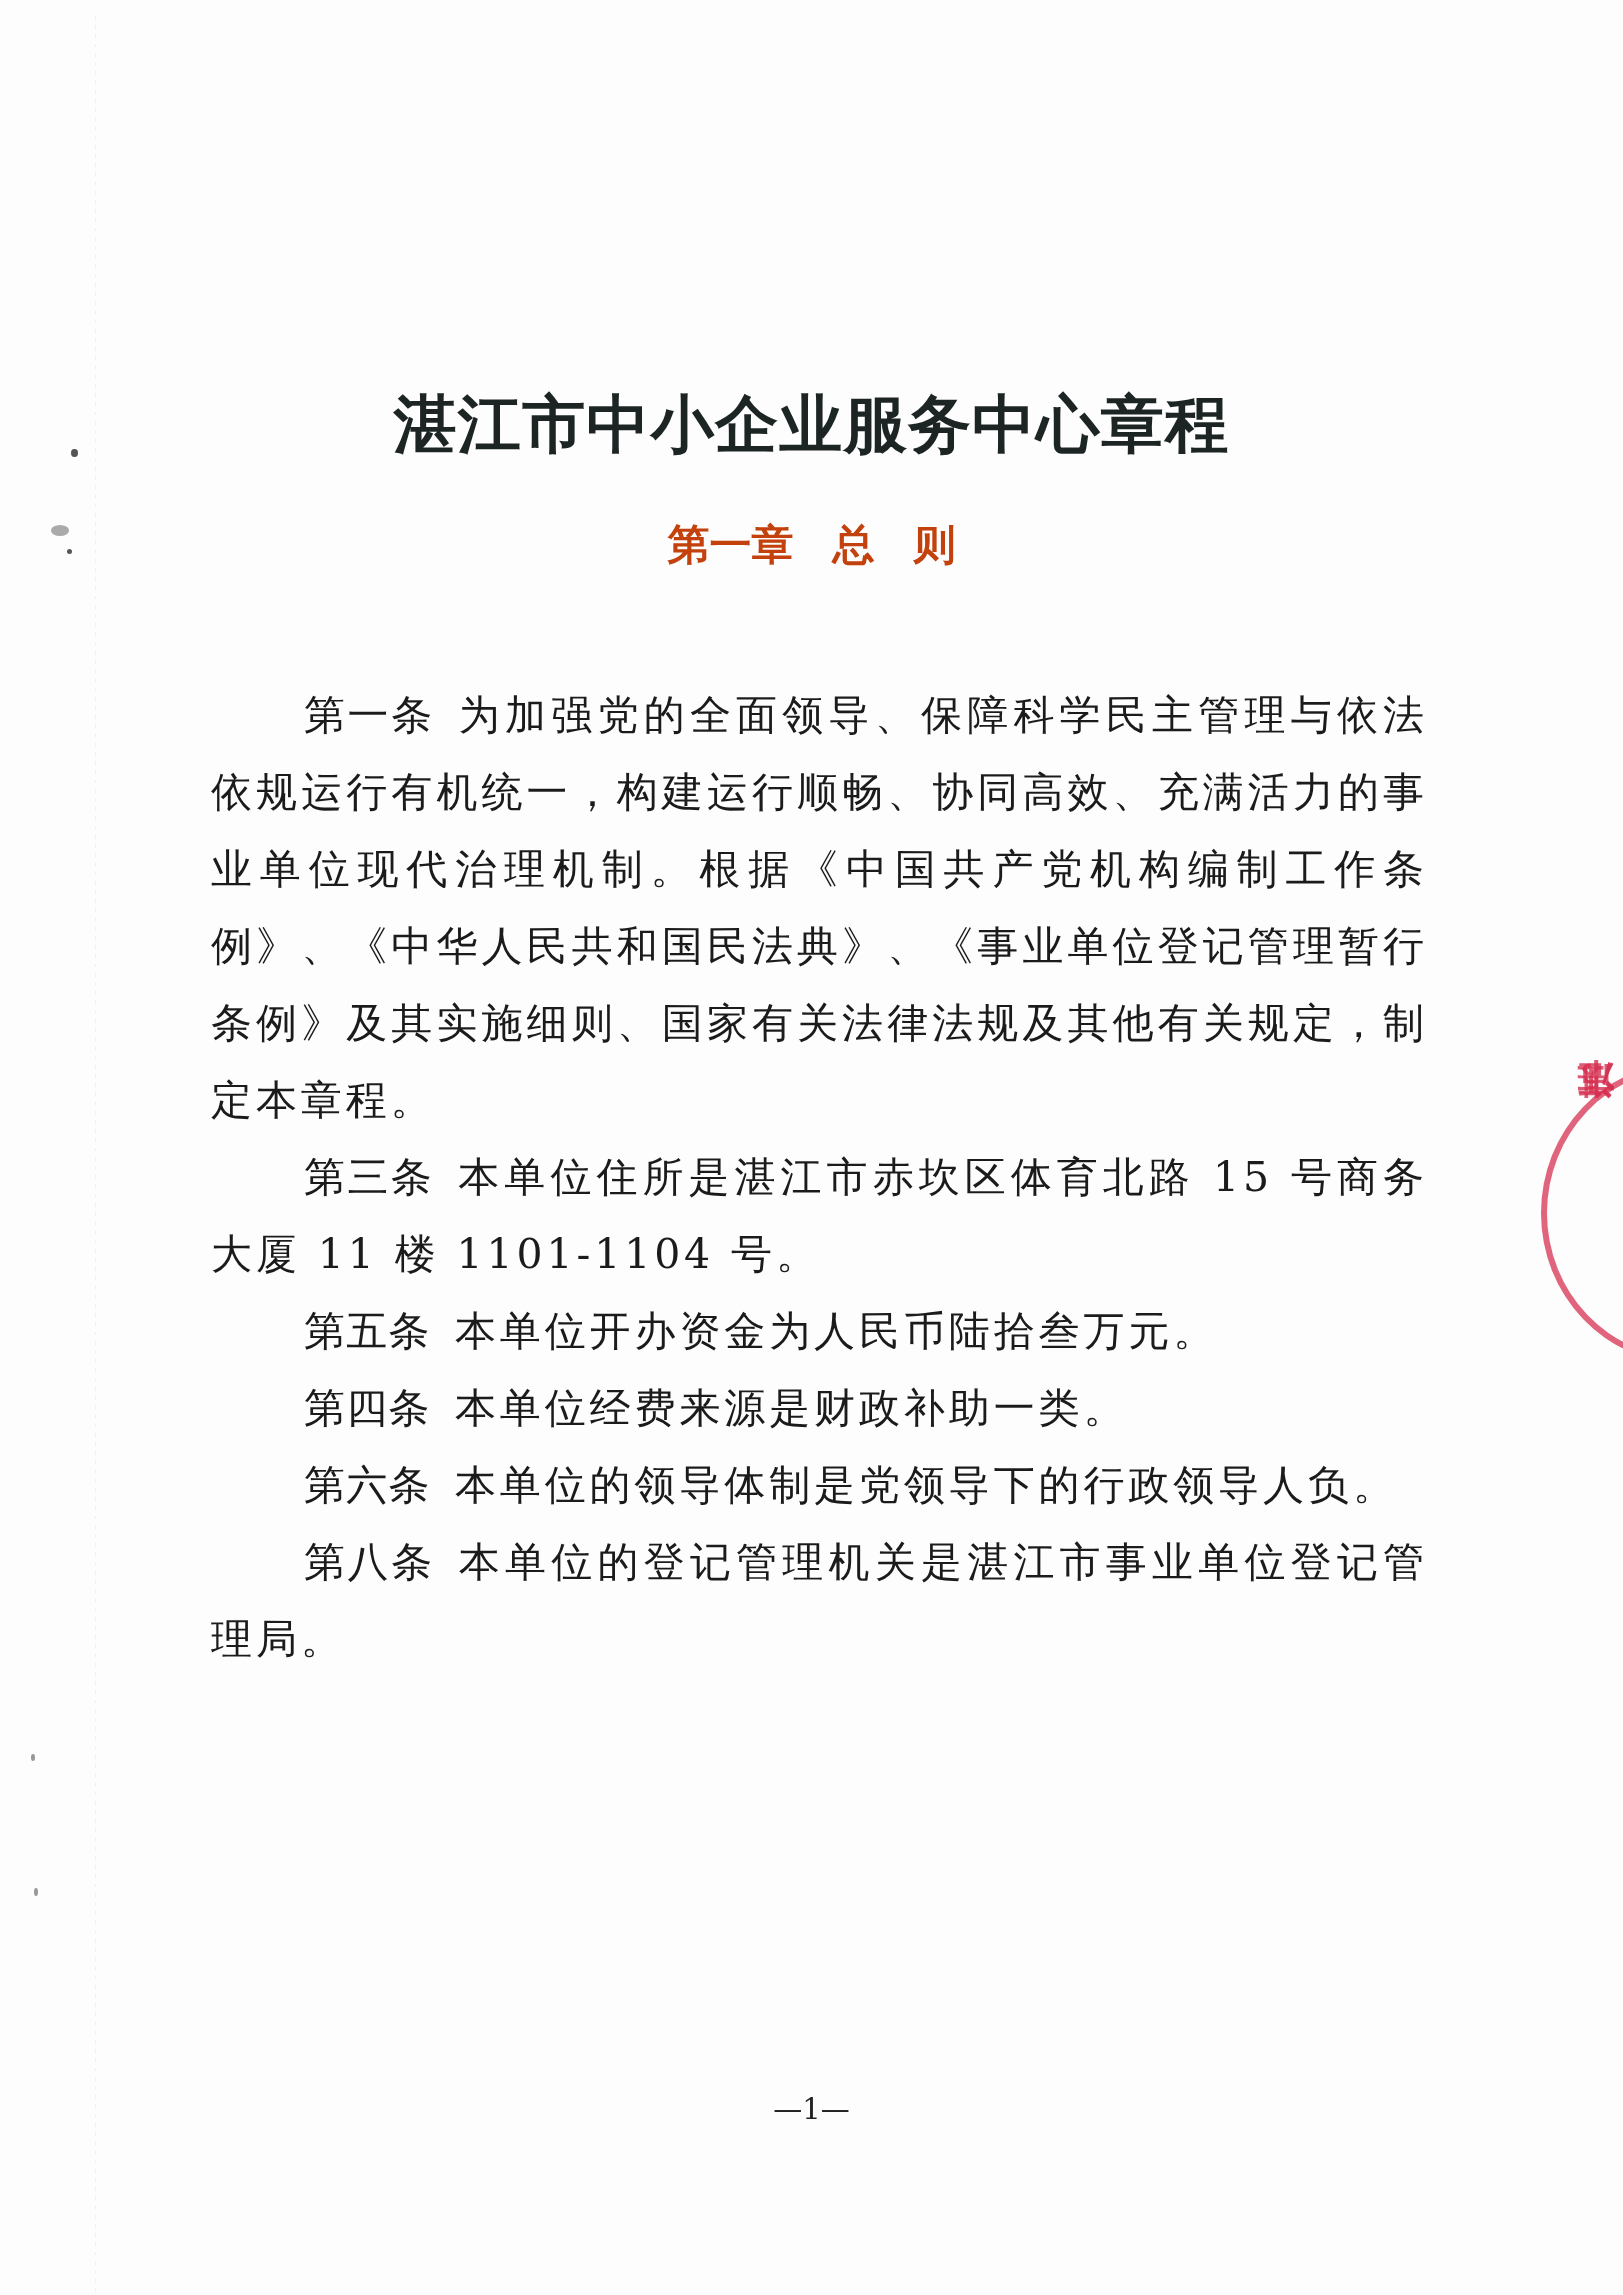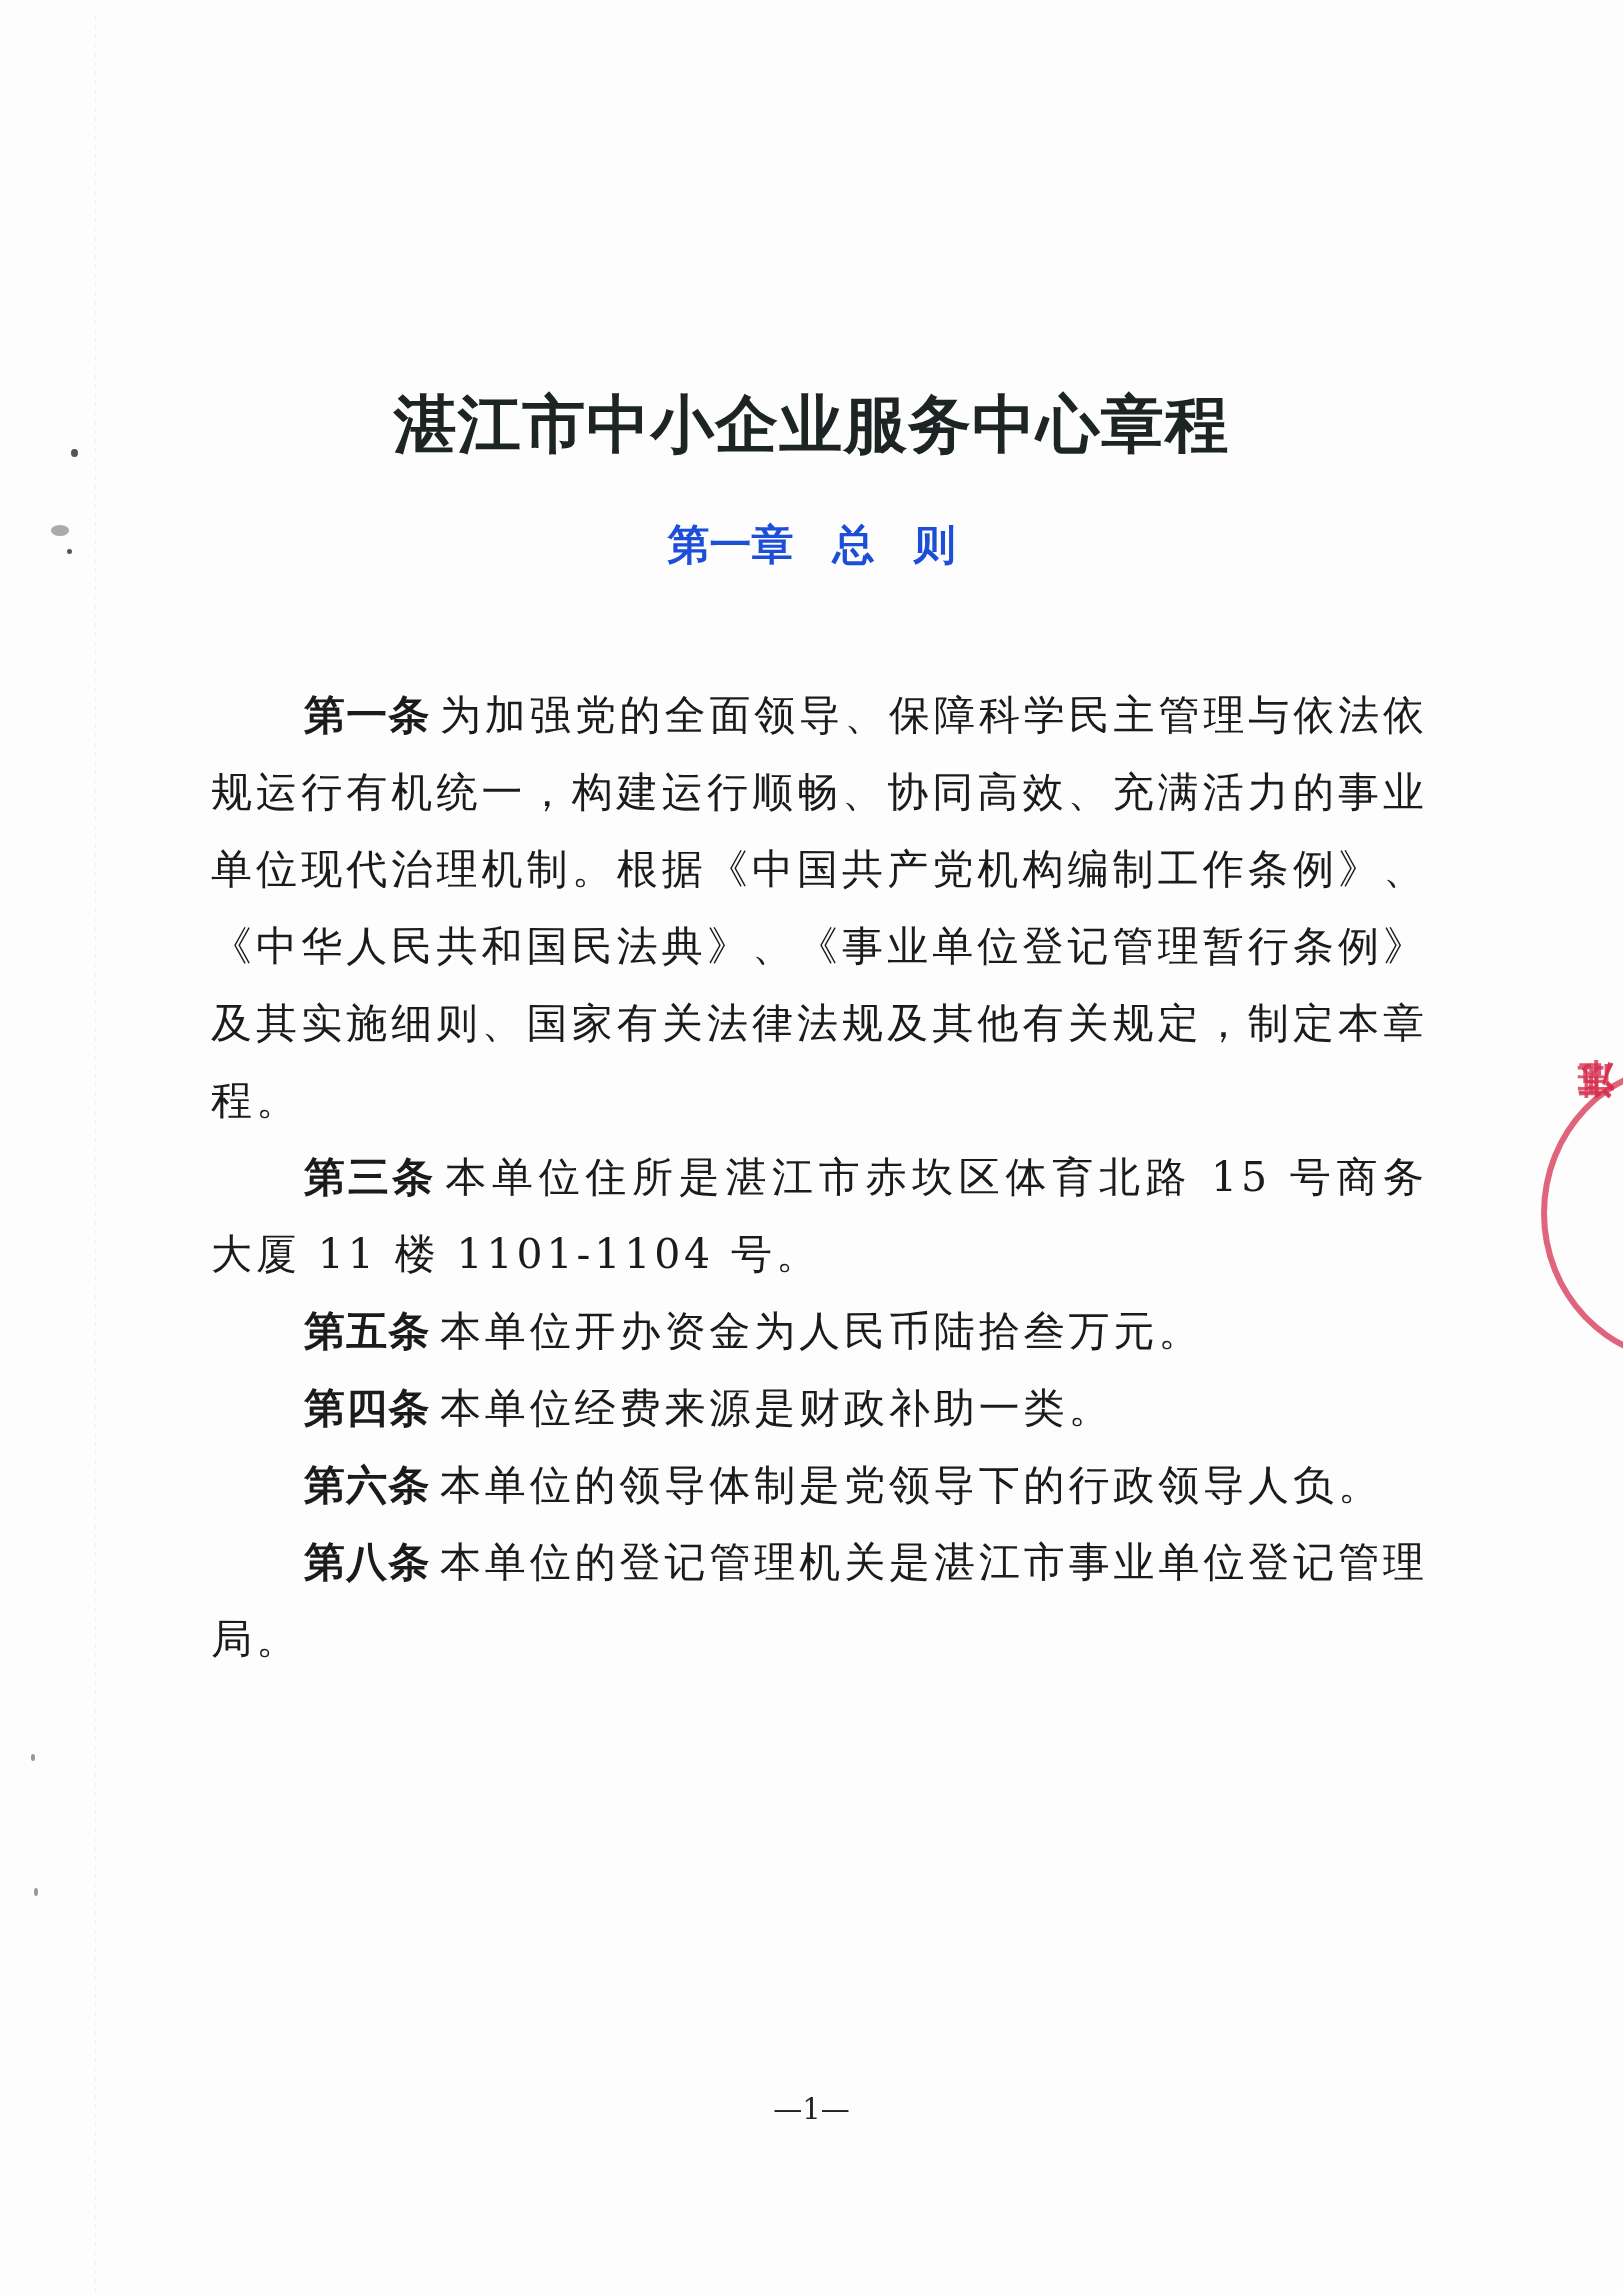--- a/index.html
+++ b/index.html
@@ -22,35 +22,35 @@
   .title {
     position: absolute; left: 0; width: 1623px; top: 324px;
     text-align: center;
     font-family: "DejaVu Serif", "Liberation Serif", serif;
     font-size: 63px; font-weight: bold; letter-spacing: 1.3px; color: #1c2424;
   }
   .chapter {
     position: absolute; left: 0; width: 1623px; top: 501px;
     text-align: center;
     font-family: "DejaVu Sans", "Liberation Sans", sans-serif;
-    font-size: 42px; font-weight: bold; color: #1d4ed8;
+    font-size: 42px; font-weight: bold; color: #c2410c;
     word-spacing: 0;
   }
   .chapter .gap { display: inline-block; width: 39px; }
   .body {
     position: absolute; left: 211px; top: 661px; width: 1217px;
     font-size: 41px; line-height: 77px;
     text-align: justify; text-justify: inter-character;
     letter-spacing: 3.9px;
   }
   .article { margin: 0; text-indent: 93px; }
   .article .label {
     font-family: "DejaVu Sans", "Liberation Sans", sans-serif;
-    font-weight: bold; letter-spacing: 1.3px;
-    margin-right: 9px;
+    font-weight: normal; letter-spacing: 1.3px;
+    margin-right: 24px;
   }
   .page-num {
     position: absolute; left: 0; width: 1623px; top: 2076px;
     text-align: center; font-size: 29px; color: #222;
   }
   .stamp {
     position: absolute; left: 1541px; top: 1047px; width: 275px; height: 288px;
     border: 6.5px solid rgba(214, 48, 80, 0.75);
     border-radius: 50%;
     clip-path: inset(0 0 0 0);

